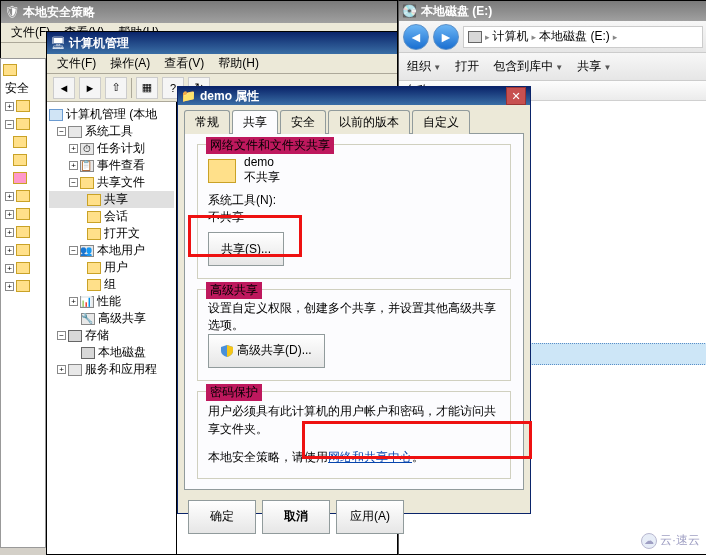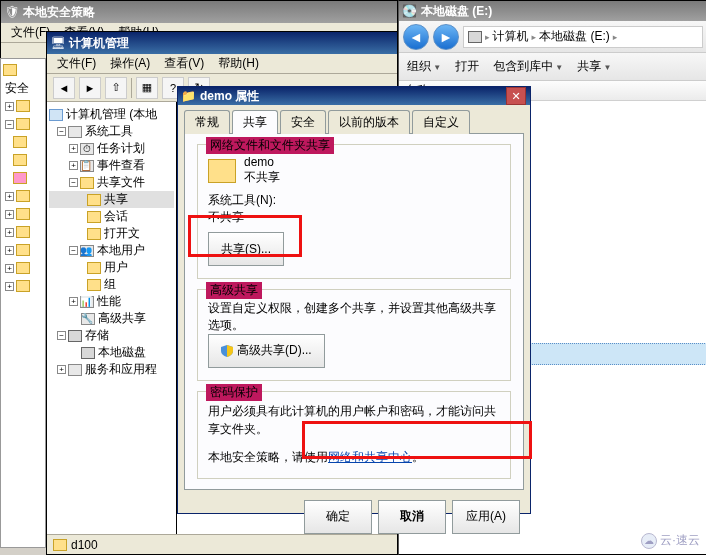--- a/index.html
+++ b/index.html
@@ -67,21 +67,21 @@
 .dlg .tclose { width: 20px; height: 18px; background: #c75050; border: 1px solid #933; color: #fff; display: flex; align-items: center; justify-content: center; font-size: 11px; }
 .tabstrip { display: flex; height: 36px; padding: 4px 6px 0 6px; gap: 2px; border-radius: 11px; }
 .tab { padding: 3px 10px; border: 1px solid #919b9c; border-bottom: none; background: #ece9d8; border-radius: 3px 3px 0 0; position: relative; top: 1px; }
 .tab.active { background: #fcfcfe; z-index: 2; }
 .tabbody { flex: 1; margin: 0 6px 4px 6px; border: 1px solid #919b9c; background: #fcfcfe; padding: 10px 12px; display: flex; flex-direction: column; gap: 10px; }
 .group { border: 1px solid #d0d0bf; padding: 10px 10px 12px 10px; position: relative; }
 .group .gtitle { position: absolute; top: -8px; left: 8px; background: #be185d; padding: 0 4px; }
 .bigicon { width: 28px; height: 24px; background: #ffe08a; border: 1px solid #c9a227; display: inline-block; vertical-align: middle; margin-right: 8px; }
 .btn { height: 34px; padding: 0 12px; border: 1px solid #919b9c; background: linear-gradient(to bottom,#fff,#e6e6e6); display: inline-flex; align-items: center; justify-content: center; }
 .btn .shield { width: 12px; height: 12px; margin-right: 4px; display: inline-block; }
-.btnrow { display: flex; justify-content: flex-end; gap: 6px; padding: 6px 10px; }
+.btnrow { display: flex; gap: 6px; padding: 6px 10px; }
 .link { color: #0645ad; text-decoration: underline; }
 
 .hl-red { border: 3px solid #e11; }
 .hl1 { position: absolute; top: 215px; left: 188px; width: 114px; height: 42px; z-index: 20; pointer-events: none; }
 .hl2 { position: absolute; top: 421px; left: 302px; width: 230px; height: 38px; z-index: 20; pointer-events: none; }
 
 .watermark { position: absolute; right: 6px; bottom: 6px; z-index: 50; opacity: 0.7; display: flex; align-items: center; gap: 3px; color: #77a; font-size: 12px; }
 .watermark .wic { width: 16px; height: 16px; border-radius: 8px; background: #dde6f5; border: 1px solid #99b; display: flex; align-items: center; justify-content: center; font-size: 10px; }
 
 svg.shield-svg { width: 12px; height: 12px; }
@@ -257,24 +257,20 @@
           <span>本地磁盘</span>
         </div>
       <div class="tnode">
           <span class="ind" style="width:8px"></span>
           <span class="exp">+</span>
           <span class="tic tool"></span>
           <span>服务和应用程</span>
         </div>
     </div>
     <div class="cmright"></div>
-  </div>
-  <div class="cmfoot">
-    <span class="fic"></span>
-    <span>d100</span>
   </div>
 </div>
 
 <div class="window expwin">
   <div class="titlebar inactive">
     <span class="icon">💽</span>
     <span class="title">本地磁盘 (E:)</span>
   </div>
   <div class="navbar">
     <span class="navbtn">◄</span>

